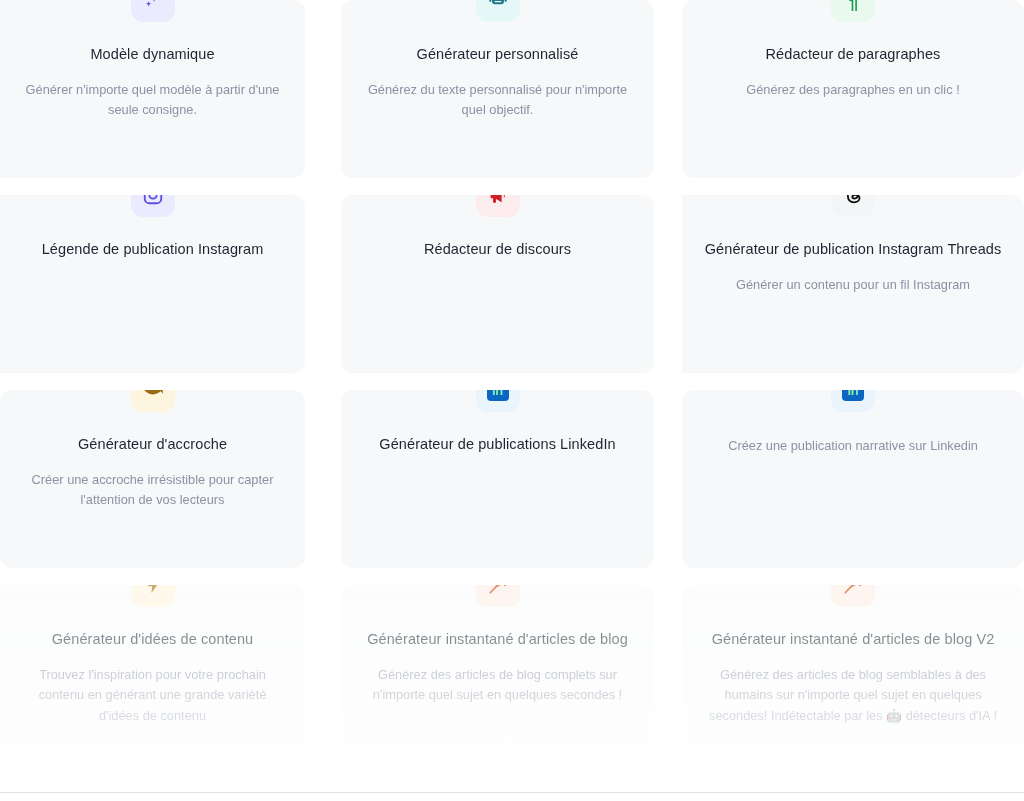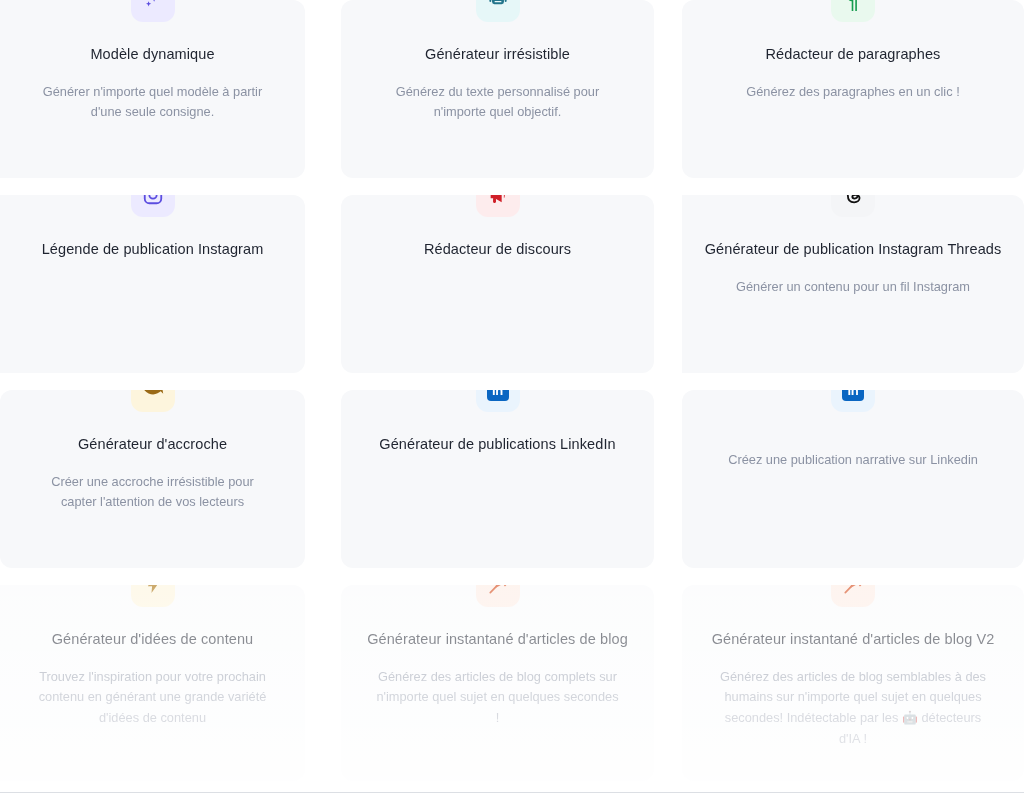--- a/index.html
+++ b/index.html
@@ -58,21 +58,21 @@
     font-weight:400;
     color:#1f2430;
     line-height:1.5;
     margin:0 0 14px 0;
     letter-spacing:.1px;
   }
   .desc{
     font-size:12.8px;
     color:#8b92a3;
     line-height:1.62;
-    margin:16px;
+    margin:2px;
   }
   .fade-mask{
     position:absolute;
     left:0;right:0;
     top:585px;height:216px;
     pointer-events:none;
     background:linear-gradient(to bottom,
       rgba(255,255,255,.35) 0%,
       rgba(255,255,255,.52) 35%,
       rgba(255,255,255,.72) 70%,
@@ -81,21 +81,21 @@
   .scroll-track{
     position:absolute;
     left:0;bottom:0;
     width:1024px;height:8px;
     background:#ffffff;
     border-top:1px solid #dcdfe4;
   }
   .li-mark{
     width:22px;height:22px;border-radius:4px;
     background:#0a66c2;
-    color:#ffffff;
+    color:#86efac;
     font-size:13px;font-weight:700;
     display:flex;align-items:center;justify-content:center;
     font-family:"Liberation Sans",sans-serif;
     letter-spacing:-.3px;
   }
 </style>
 </head>
 <body>
 
 <div class="grid">
@@ -119,21 +119,21 @@
         <rect x="5.5" y="7" width="13" height="9.5" rx="2.5"></rect>
         <rect x="11.2" y="3.2" width="1.6" height="3.4" rx=".8"></rect>
         <circle cx="12" cy="2.9" r="1.5"></circle>
         <rect x="2.6" y="10" width="2.1" height="4.2" rx="1.05"></rect>
         <rect x="19.3" y="10" width="2.1" height="4.2" rx="1.05"></rect>
         <rect x="7.8" y="9.6" width="2.6" height="2.1" rx=".6" fill="#e6f7f8"></rect>
         <rect x="13.6" y="9.6" width="2.6" height="2.1" rx=".6" fill="#e6f7f8"></rect>
         <rect x="8.2" y="13.2" width="7.6" height="1.3" rx=".65" fill="#e6f7f8"></rect>
       </svg>
     </span>
-    <p class="title">Générateur irrésistible</p>
+    <p class="title">Générateur personnalisé</p>
     <p class="desc">Générez du texte personnalisé pour n'importe quel objectif.</p>
   </div>
   <div class="spacer"></div>
 
   <div class="card">
     <span class="badge" style="background:#e9f9ee;">
       <span class="glyph" style="color:#169c4e;">¶</span>
     </span>
     <p class="title">Rédacteur de paragraphes</p>
     <p class="desc">Générez des paragraphes en un clic !</p>

